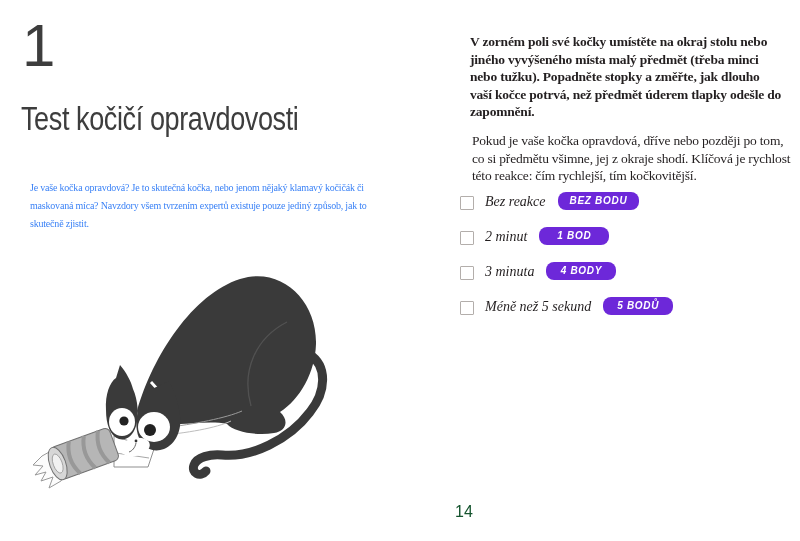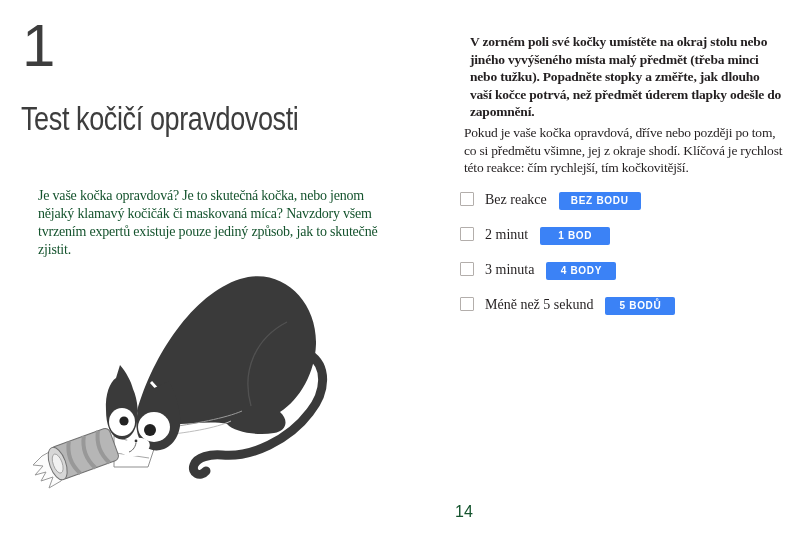--- a/index.html
+++ b/index.html
@@ -13,43 +13,43 @@
     font-family:"Liberation Sans", sans-serif;font-weight:400;
     font-size:60px;line-height:1;color:#3d3d3d;
   }
   .page-title{
     position:absolute;left:21px;top:98px;margin:0;
     font-family:"Liberation Sans", sans-serif;font-weight:400;
     font-size:33px;line-height:1.25;color:#3d3d3d;letter-spacing:-0.5px;
     transform:scaleX(0.82);transform-origin:left top;white-space:nowrap;
   }
   .intro{
-    position:absolute;left:22px;top:171px;width:352px;margin:16px;
-    font-size:14px;line-height:18px;letter-spacing:-0.2px;color:#14532d;
+    position:absolute;left:22px;top:171px;width:352px;margin:8px;
+    font-size:10px;line-height:18px;letter-spacing:-0.2px;color:#3b82f6;
   }
   .cat-art{position:absolute;left:30px;top:260px;width:360px;height:248px;}
   
   .bold-para{
     position:absolute;left:460px;top:23px;width:312px;margin:10px;
     font-weight:700;font-size:13.5px;line-height:17.5px;letter-spacing:-0.2px;
   }
   .detail-para{
-    position:absolute;left:460px;top:120px;width:320px;margin:4px;
+    position:absolute;left:460px;top:120px;width:320px;margin:12px;
     font-size:13.5px;line-height:17.5px;letter-spacing:-0.2px;
   }
   .checklist{position:absolute;left:460px;top:192px;width:330px;}
-  .check-row{display:flex;align-items:flex-start;height:18px;margin-bottom:17px;}
+  .check-row{display:flex;align-items:flex-end;height:18px;margin-bottom:17px;font-style:italic;}
   .checkbox{
     width:12px;height:12px;border:1px solid #b3aeab;background:#fff;
     border-radius:1px;margin-right:11px;flex:0 0 auto;cursor:pointer;
   }
   .check-label{font-size:14px;color:#231f20;margin-right:12px;white-space:nowrap;}
   .badge{
     display:inline-block;box-sizing:border-box;min-width:70px;text-align:center;
-    background:#3b82f6;color:#ffffff;border-radius:2px;padding:3px 12px;
+    background:#6d28d9;color:#ffffff;border-radius:8px;padding:3px 12px;
     font-family:"Liberation Sans", sans-serif;font-weight:700;
     font-size:10px;line-height:12px;letter-spacing:0.7px;white-space:nowrap;
   }
   .page-number{
     position:absolute;left:424px;top:503px;width:80px;text-align:center;
     font-family:"Liberation Sans", sans-serif;font-size:16px;color:#14532d;
   }
 </style>
 </head>
 <body>

